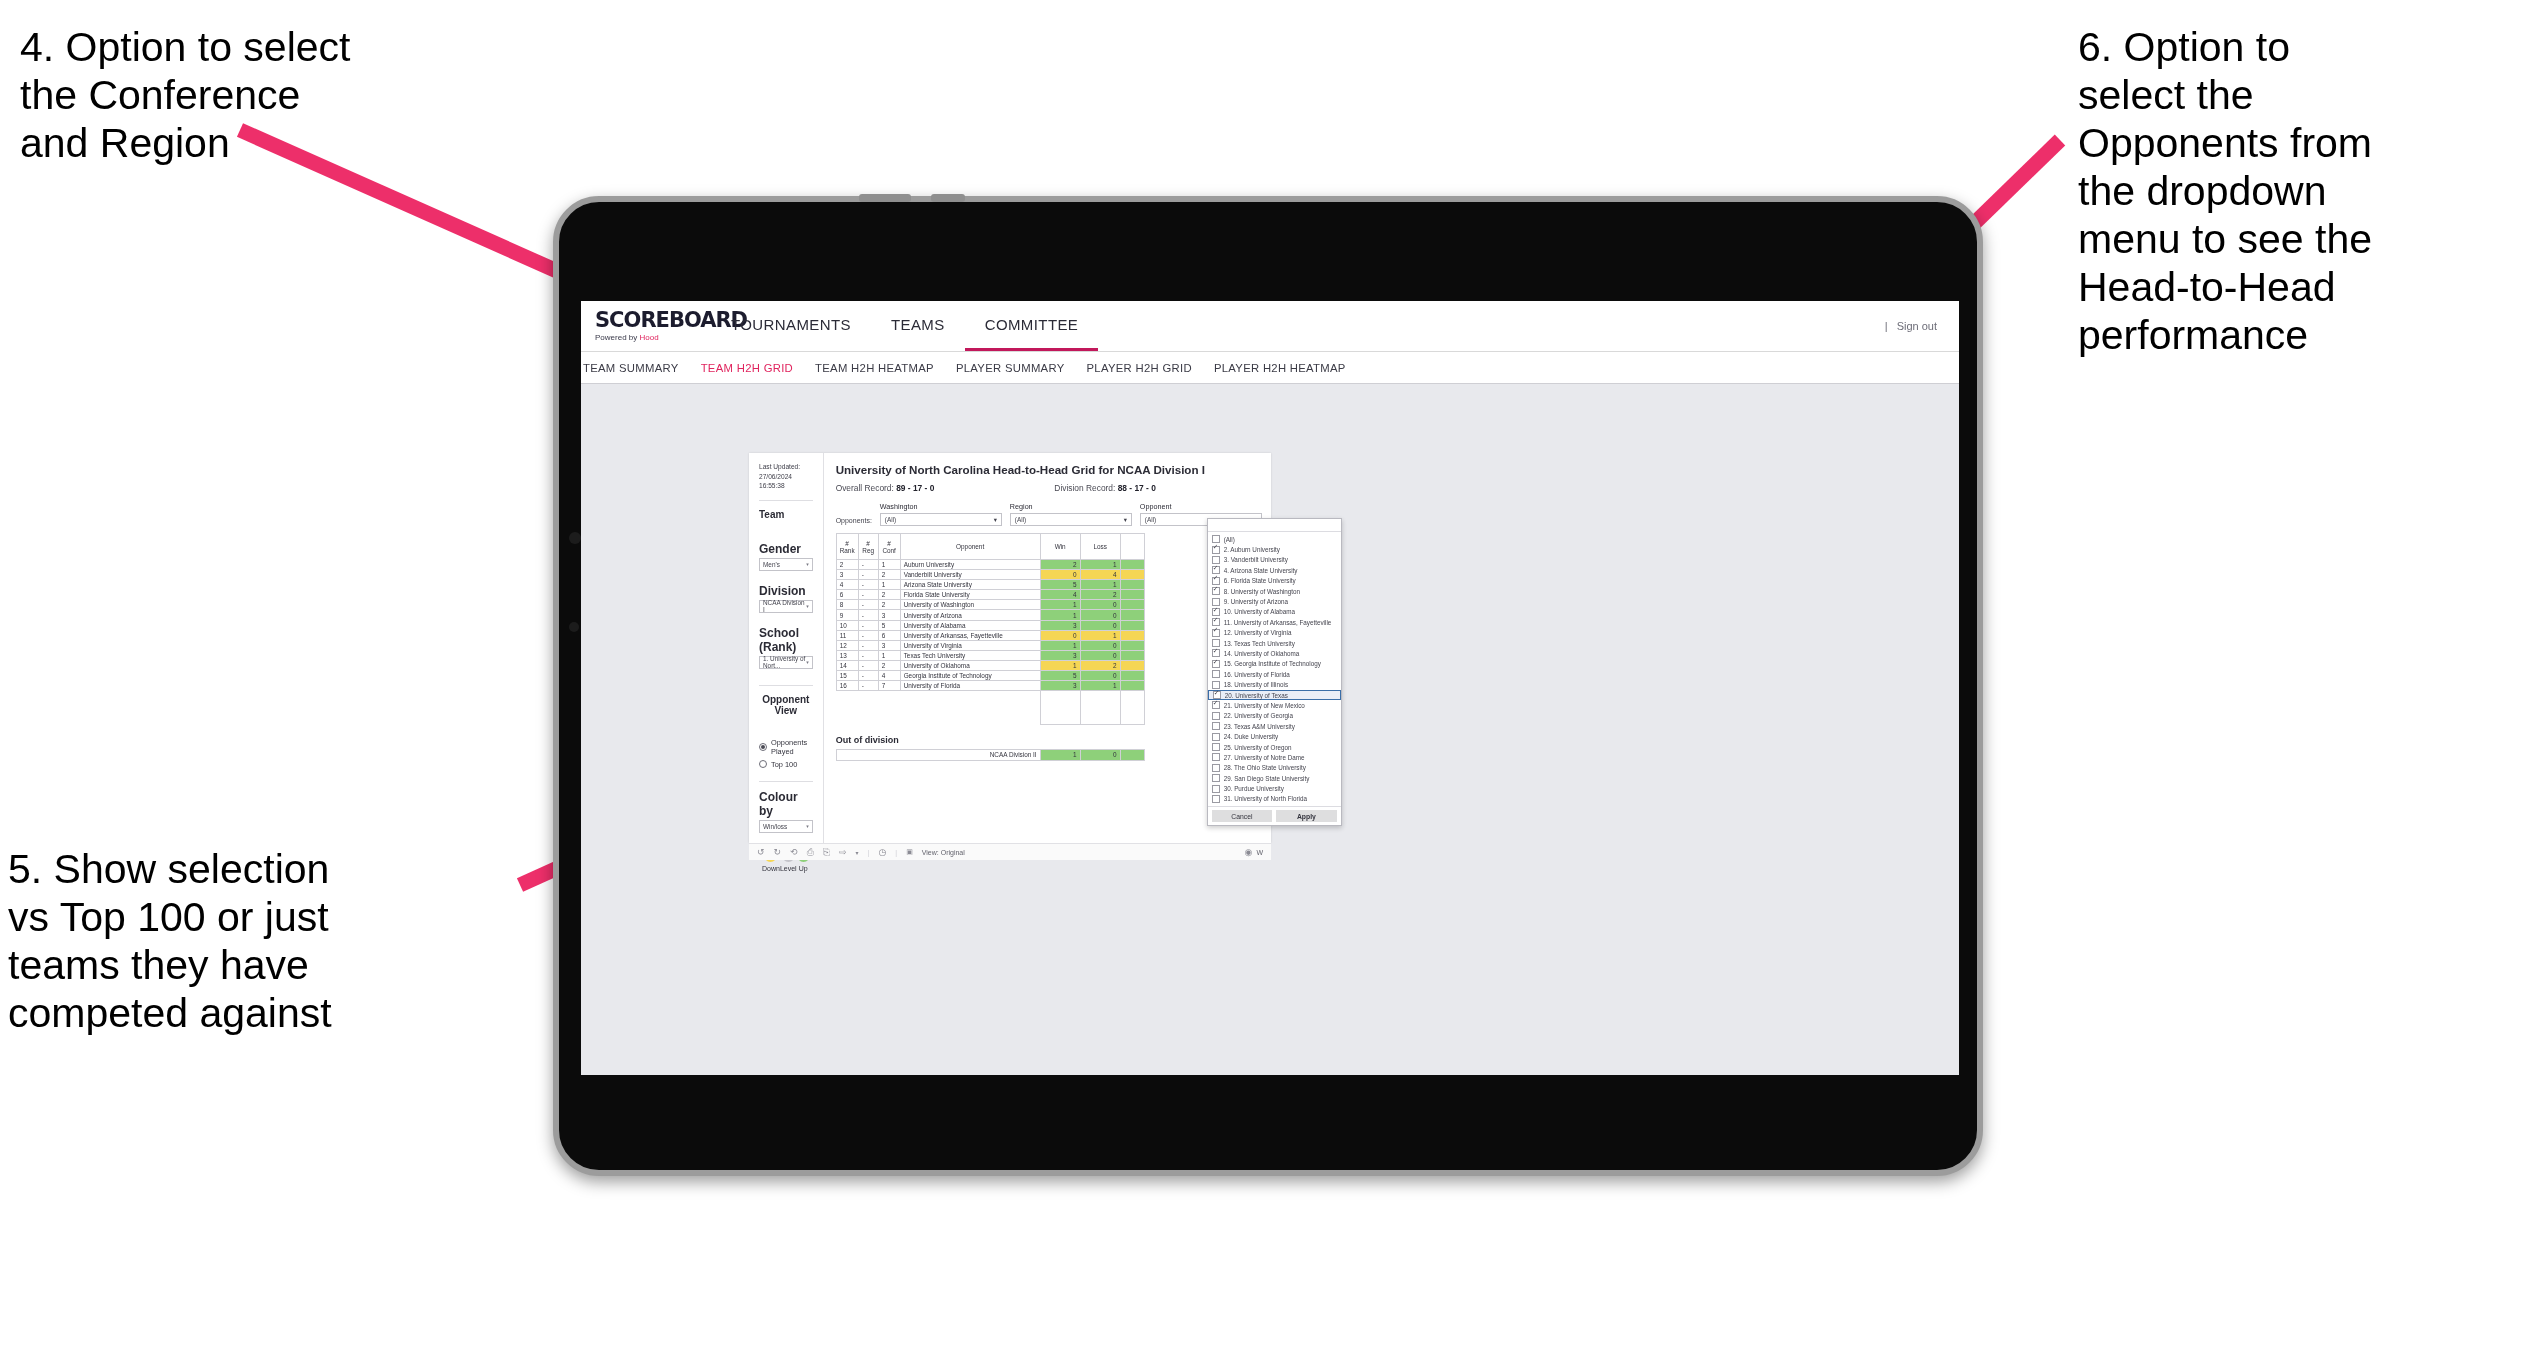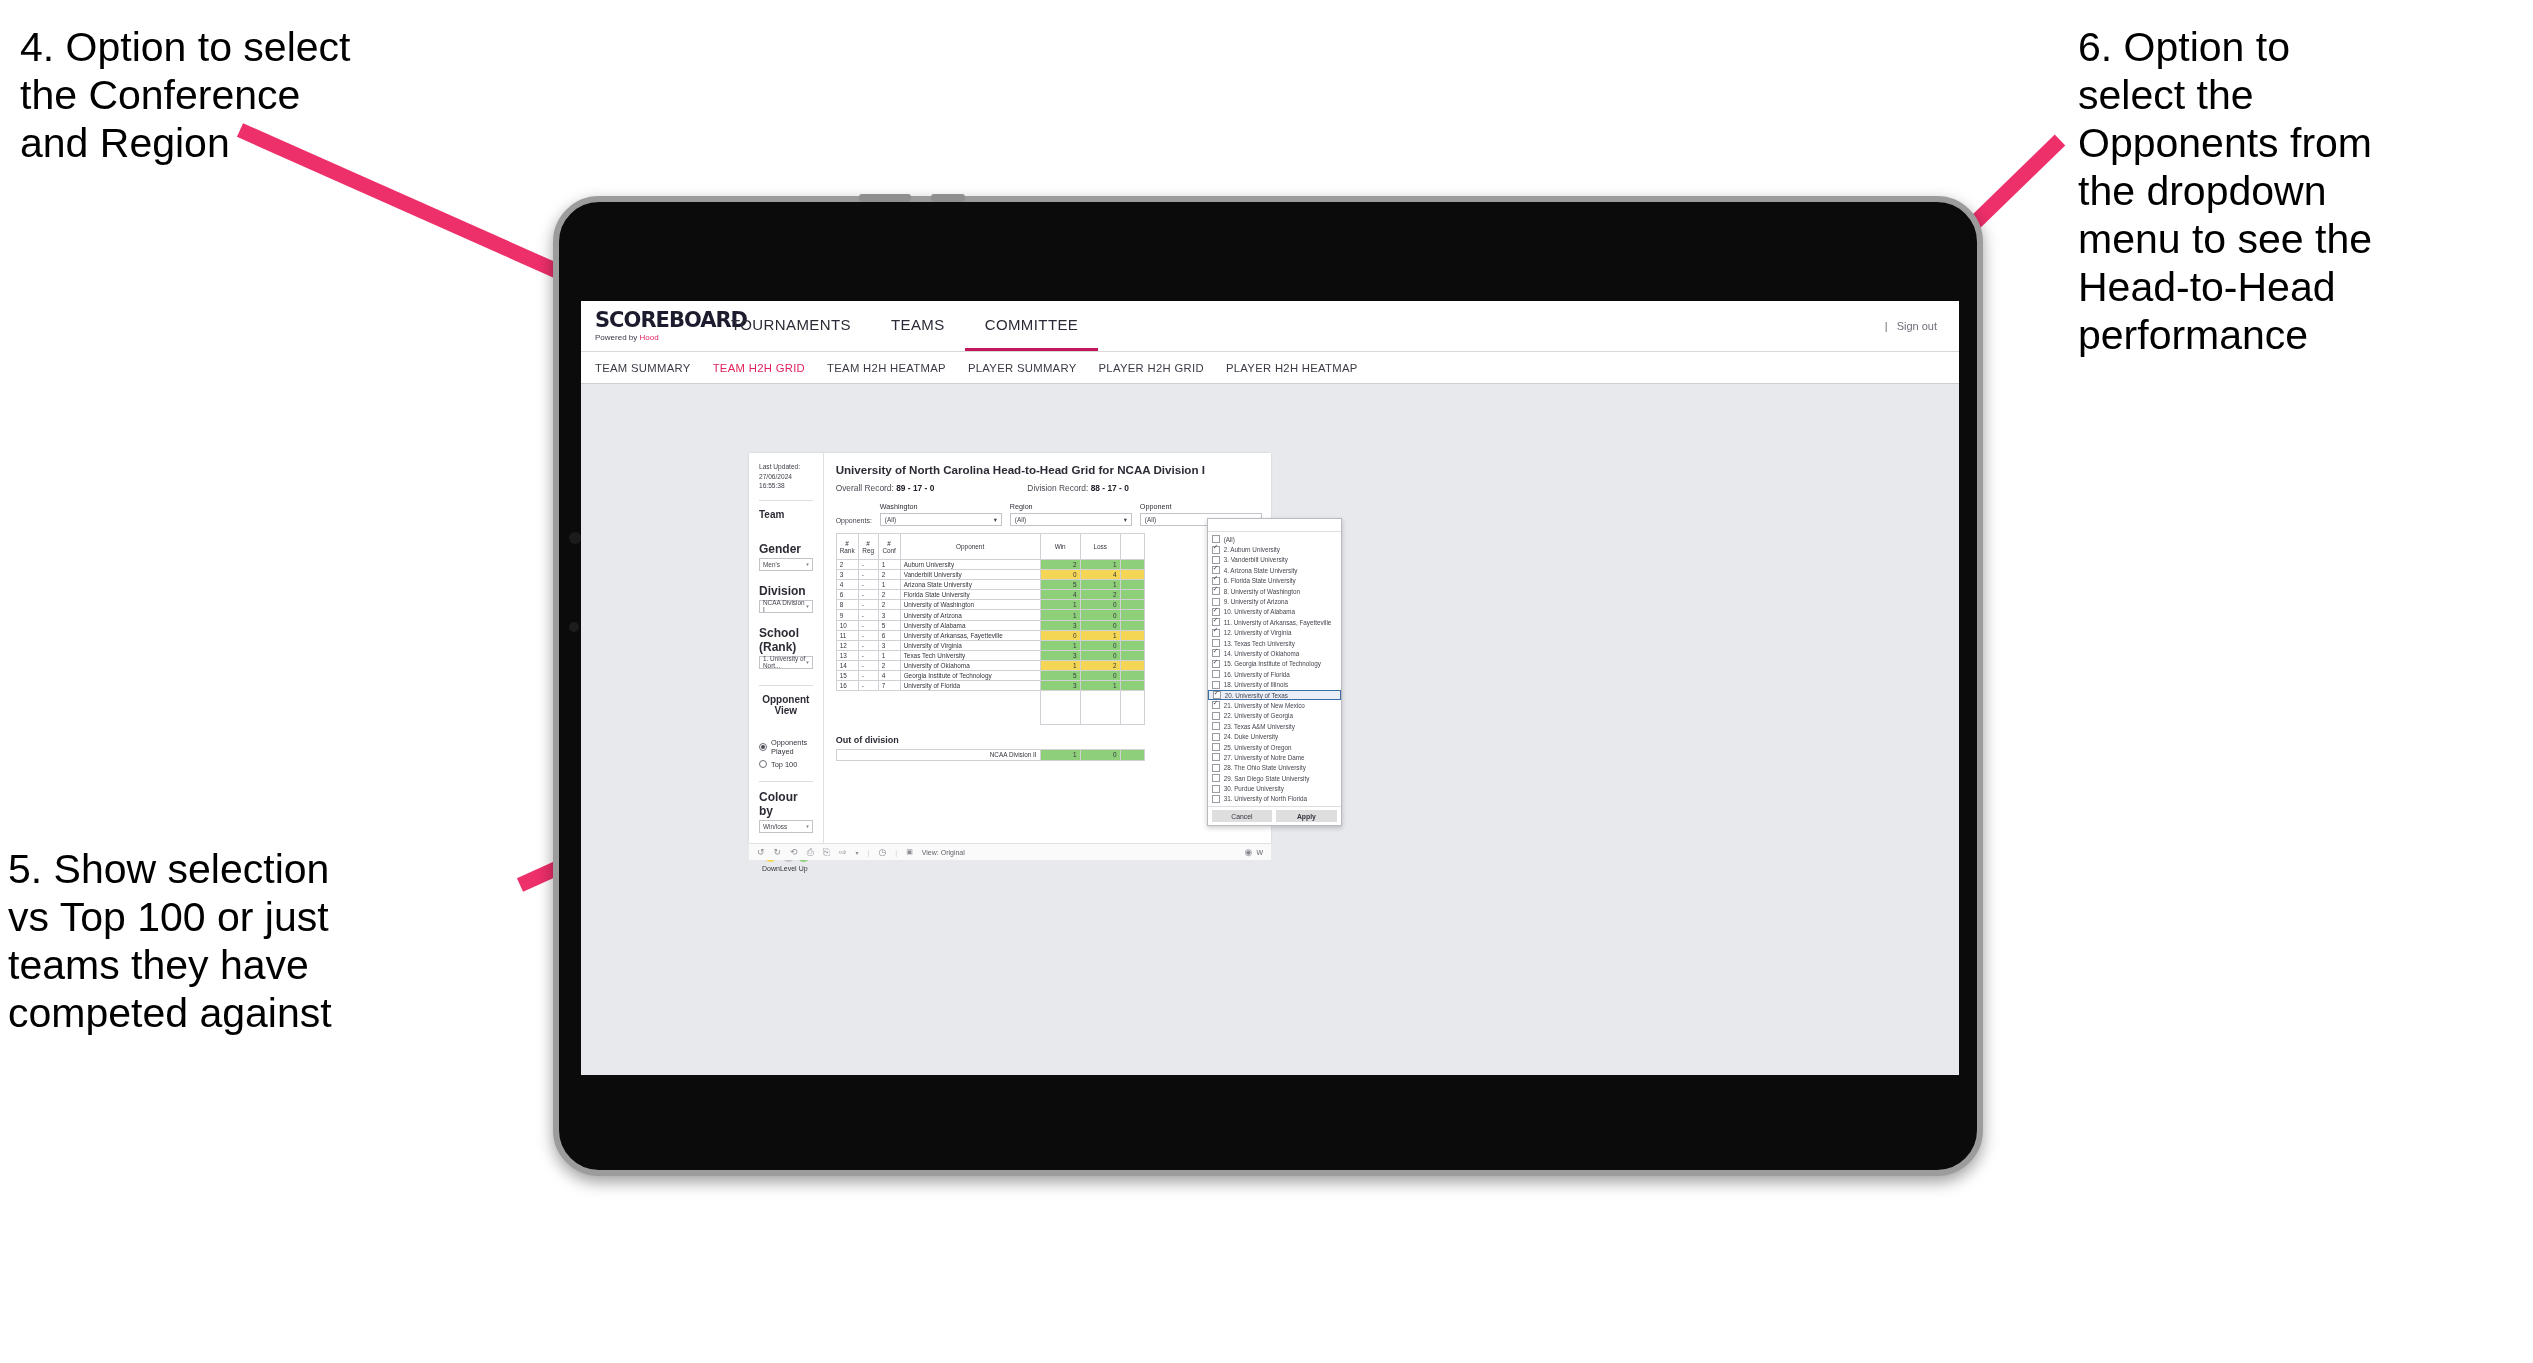--- a/index.html
+++ b/index.html
@@ -27,21 +27,21 @@
   
   #topnav{height:50px;background:#fff;display:flex;align-items:stretch;border-bottom:1px solid #d9d9d9;}
   .logo-wrap{width:130px;display:flex;flex-direction:column;justify-content:center;padding-left:14px;box-sizing:border-box;}
   .logo-main{font-family:"DejaVu Sans",sans-serif;font-weight:bold;font-size:21px;letter-spacing:-1px;color:#1c1c2e;line-height:1;}
   .logo-sub{font-size:8px;color:#3a3a4a;margin-top:2px;}
   .logo-sub em{font-style:normal;color:#e0245e;}
   .topnav-item{display:flex;align-items:center;padding:0 20px;font-size:15px;color:#2b2b37;letter-spacing:.4px;cursor:pointer;border-bottom:3px solid transparent;box-sizing:border-box;}
   .topnav-item.active{border-bottom-color:#c2185b;}
   .topnav-right{margin-left:auto;display:flex;align-items:center;padding-right:22px;font-size:11px;color:#6d6d78;gap:9px;}
 
-  #subnav{height:31px;background:#fff;display:flex;align-items:center;padding-left:14px;gap:22px;border-bottom:1px solid #cfcfd4;}
+  #subnav{height:31px;background:#fff;display:flex;align-items:center;padding-left:2px;gap:22px;border-bottom:1px solid #cfcfd4;}
   .subnav-item{font-size:11.3px;color:#3b3b46;letter-spacing:.3px;cursor:pointer;}
   .subnav-item.active{color:#e0245e;}
 
   #canvas{position:relative;height:693px;background:#e8e9ed;}
 
   
   #dash{position:absolute;left:168px;top:69px;width:522px;height:390px;background:#fff;display:flex;box-shadow:0 0 2px rgba(0,0,0,.12);}
   #side{width:92px;box-sizing:border-box;padding:9px 10px 0 10px;border-right:1px solid #e0e0e4;}
   .updated{font-size:6.6px;color:#3d3d48;line-height:1.45;}
   .hr{height:1px;background:#dedee2;margin:9px 0 8px 0;}
@@ -56,21 +56,21 @@
   .radio.on::after{content:"";position:absolute;left:1px;top:1px;width:4px;height:4px;border-radius:50%;background:#4a4a54;}
   .legend{display:flex;justify-content:space-between;margin-top:16px;padding:0 3px;}
   .lg{display:flex;flex-direction:column;align-items:center;gap:3px;}
   .dot{width:13px;height:13px;border-radius:50%;}
   .lg span{font-size:7px;color:#33333d;}
 
   #main{flex:1;position:relative;padding:10px 12px 0 12px;box-sizing:border-box;}
   .dash-title{font-size:11.6px;color:#2b2b35;font-weight:bold;}
   .recs{display:flex;margin-top:7px;font-size:8.4px;color:#4a4a54;}
   .recs b{color:#22222c;}
-  .recs .r2{margin-left:93px;}
+  .recs .r2{margin-left:120px;}
 
   .filters{display:flex;align-items:flex-end;margin-top:9px;gap:8px;}
   .fl-lead{font-size:7px;color:#44444e;padding-bottom:2px;}
   .fl{display:flex;flex-direction:column;}
   .fl-lbl{font-size:7.2px;color:#2b2b35;margin-bottom:2px;}
   .fl-sel{width:112px;height:11px;border:1px solid #c3c3c9;background:#fff;font-size:6.4px;color:#44444e;
        display:flex;align-items:center;padding:0 4px;justify-content:space-between;cursor:pointer;}
 
   
   table.grid{border-collapse:collapse;margin-top:7px;table-layout:fixed;}

